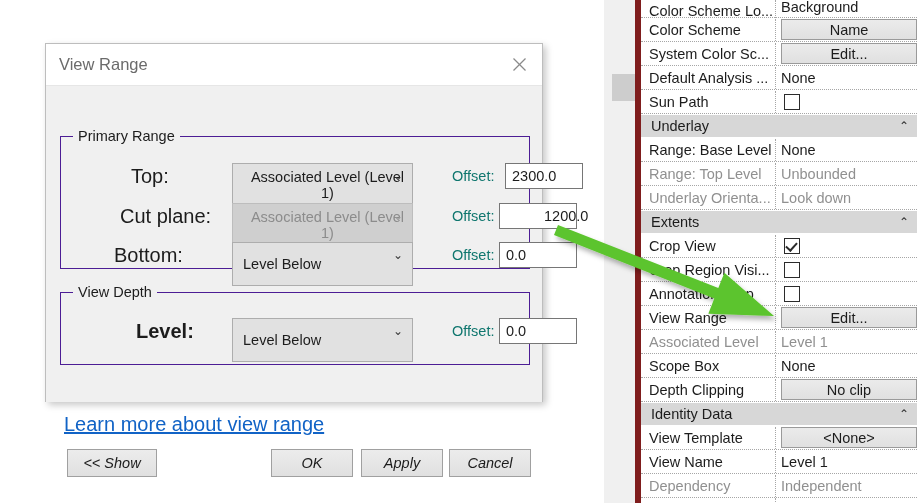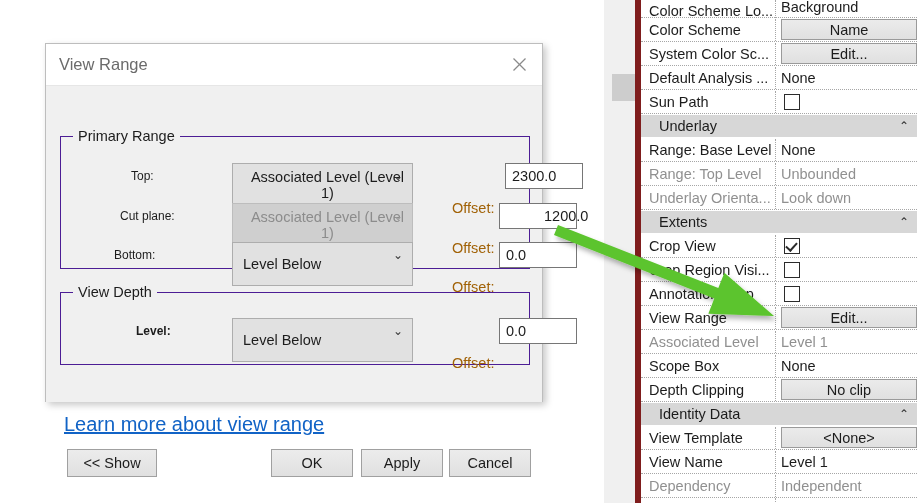--- a/index.html
+++ b/index.html
@@ -98,21 +98,21 @@
   .psection {
     position: relative;
     height: 24px;
     display: flex;
     align-items: center;
     background: #d7d7d7;
     border-bottom: 1px solid #ffffff;
     border-top: 1px solid #ffffff;
   }
   .psection .ptitle {
-    padding-left: 18px;
+    padding-left: 10px;
     font-size: 14.5px;
     color: #1c1c1c;
     line-height: 22px;
   }
   .psection .pchev {
     position: absolute;
     right: 8px; top: 2px;
     font-size: 12px;
     color: #333;
     line-height: 18px;
@@ -167,21 +167,21 @@
     padding: 0 5px;
     font-size: 14.5px;
     color: #1c1c1c;
   }
   #grp-primary { left: 14px; top: 50px; width: 470px; height: 133px; }
   #grp-depth   { left: 14px; top: 206px; width: 470px; height: 73px; }
 
   .fieldrow { position: absolute; left: 0; width: 100%; height: 26px; }
   .flabel {
     position: absolute;
-    font-size: 12px;
+    font-size: 20px;
     color: #1c1c1c;
     line-height: 26px;
   }
   .combo {
     position: absolute;
     width: 181px; height: 44px;
     background: #e1e1e1;
     border: 1px solid #adadad;
     display: flex; align-items: center;
     padding-left: 10px;
@@ -195,23 +195,22 @@
     position: absolute;
     right: 9px; top: 0;
     height: 26px; line-height: 24px;
     font-size: 12px;
     color: #3a3a3a;
   }
   .combo.disabled .chev { color: #9a9a9a; }
   .offset-label {
     position: absolute;
     font-size: 14.5px;
-    color: #a16207;
+    color: #0f766e;
     line-height: 26px;
-    margin-top: 32px;
   }
   .offset-input {
     position: absolute;
     width: 78px; height: 26px;
     background: #ffffff;
     border: 1px solid #767676;
     font-size: 14.5px;
     color: #1c1c1c;
     padding: 0 0 0 6px;
     display: flex; align-items: center;
@@ -229,20 +228,21 @@
 
   .dbtn {
     position: absolute;
     height: 28px;
     background: linear-gradient(#ececec, #e0e0e0);
     border: 1px solid #a0a0a0;
     font-size: 14.5px;
     color: #1c1c1c;
     display: flex; align-items: center; justify-content: center;
     cursor: default;
+    font-style: italic;
   }
   #btn-show   { left: 21px;  top: 363px; width: 90px; }
   #btn-ok     { left: 225px; top: 363px; width: 82px; }
   #btn-apply  { left: 315px; top: 363px; width: 82px; }
   #btn-cancel { left: 403px; top: 363px; width: 82px; }
 
   
   #arrow-layer {
     position: absolute;
     left: 0; top: 0; width: 917px; height: 503px;

